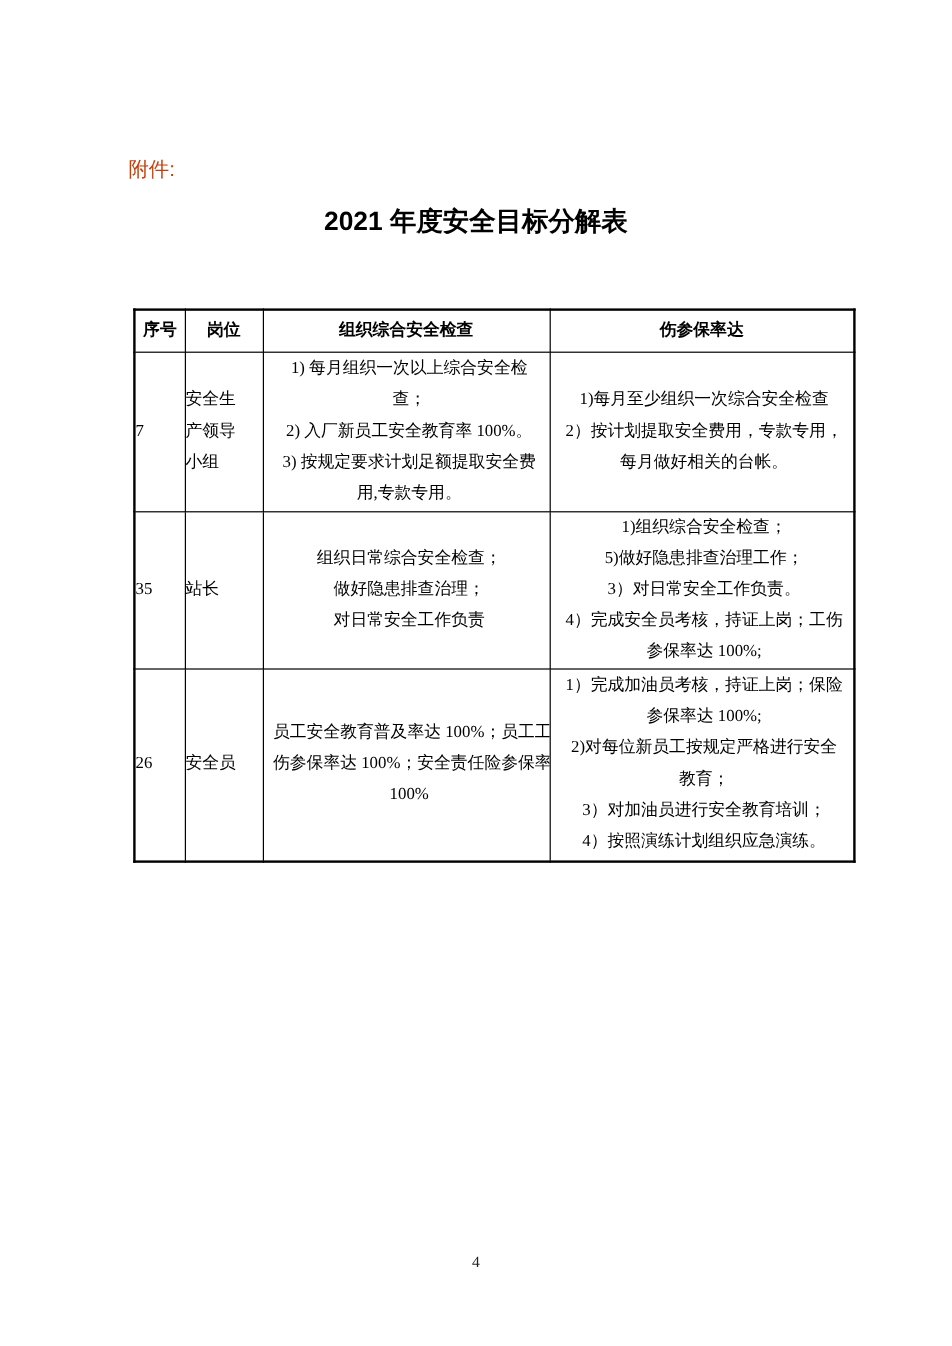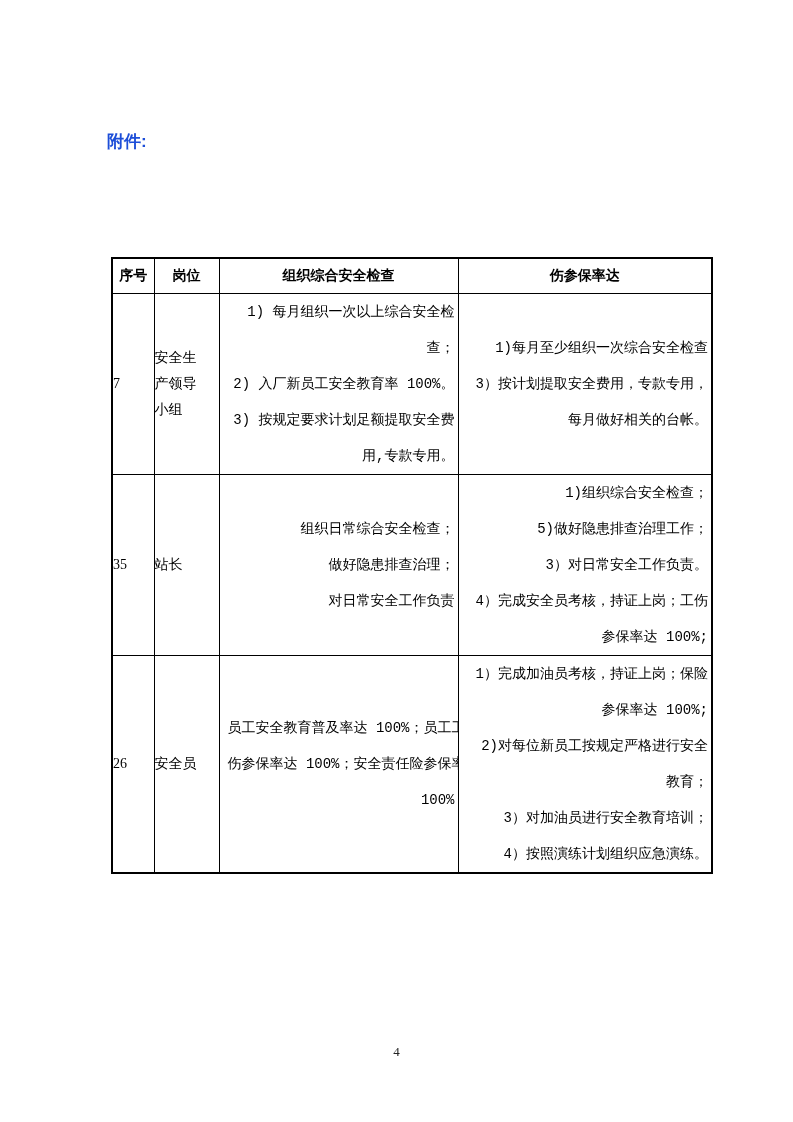--- a/index.html
+++ b/index.html
@@ -12,24 +12,24 @@
   .page {
     position: relative;
     width: 793px; height: 1122px;
     background: #ffffff;
     overflow: hidden;
   }
   .attachment {
     position: absolute;
     left: 107px; top: 131px;
     font-family: "Liberation Sans", "DejaVu Sans", sans-serif;
-    font-weight: bold;
+    font-weight: normal;
     font-size: 17px;
     line-height: 22px;
-    color: #1d4ed8;
+    color: #c2410c;
   }
   .title {
     position: absolute;
     left: 0; top: 170px;
     width: 793px;
     text-align: center;
     font-family: "Liberation Sans", "DejaVu Sans", sans-serif;
     font-weight: bold;
     font-size: 22px;
     line-height: 30px;
@@ -61,43 +61,43 @@
     text-align: center;
     font-size: 14px;
     line-height: 18px;
     white-space: pre;
   }
   td.cell-center {
     line-height: 26px;
     white-space: pre;
   }
   td.cell-text {
-    text-align: right;
-    line-height: 36px;
+    text-align: center;
+    line-height: 26px;
     white-space: pre;
-    font-family: Liberation Mono, monospace;
   }
   td.col-targets { padding-left: 8px; padding-right: 3px; }
   td.col-plan   { padding-left: 7px; padding-right: 3px; }
   .pagenum {
     position: absolute;
     left: 0; top: 1044px;
     width: 793px;
     text-align: center;
     font-size: 13px;
     color: #222;
   }
 </style>
 </head>
 <body>
 
 <div class="page">
 
   <div class="attachment">附件:</div>
 
+  <div class="title">2021 年度安全目标分解表</div>
 
   <table class="breakdown">
     <colgroup>
       <col style="width:42px">
       <col style="width:65px">
       <col style="width:239px">
       <col style="width:254px">
     </colgroup>
     <tbody>
       <tr class="header-row">
@@ -111,21 +111,21 @@
         <td class="cell-center">7</td>
         <td class="cell-center">安全生
 产领导
 小组</td>
         <td class="cell-text col-targets">1) 每月组织一次以上综合安全检
 查；
 2) 入厂新员工安全教育率 100%。
 3) 按规定要求计划足额提取安全费
 用,专款专用。</td>
         <td class="cell-text col-plan">1)每月至少组织一次综合安全检查
-3）按计划提取安全费用，专款专用，
+2）按计划提取安全费用，专款专用，
 每月做好相关的台帐。</td>
       </tr>
 
       <tr class="row-2">
         <td class="cell-center">35</td>
         <td class="cell-center">站长</td>
         <td class="cell-text col-targets">组织日常综合安全检查；
 做好隐患排查治理；
 对日常安全工作负责</td>
         <td class="cell-text col-plan">1)组织综合安全检查；

